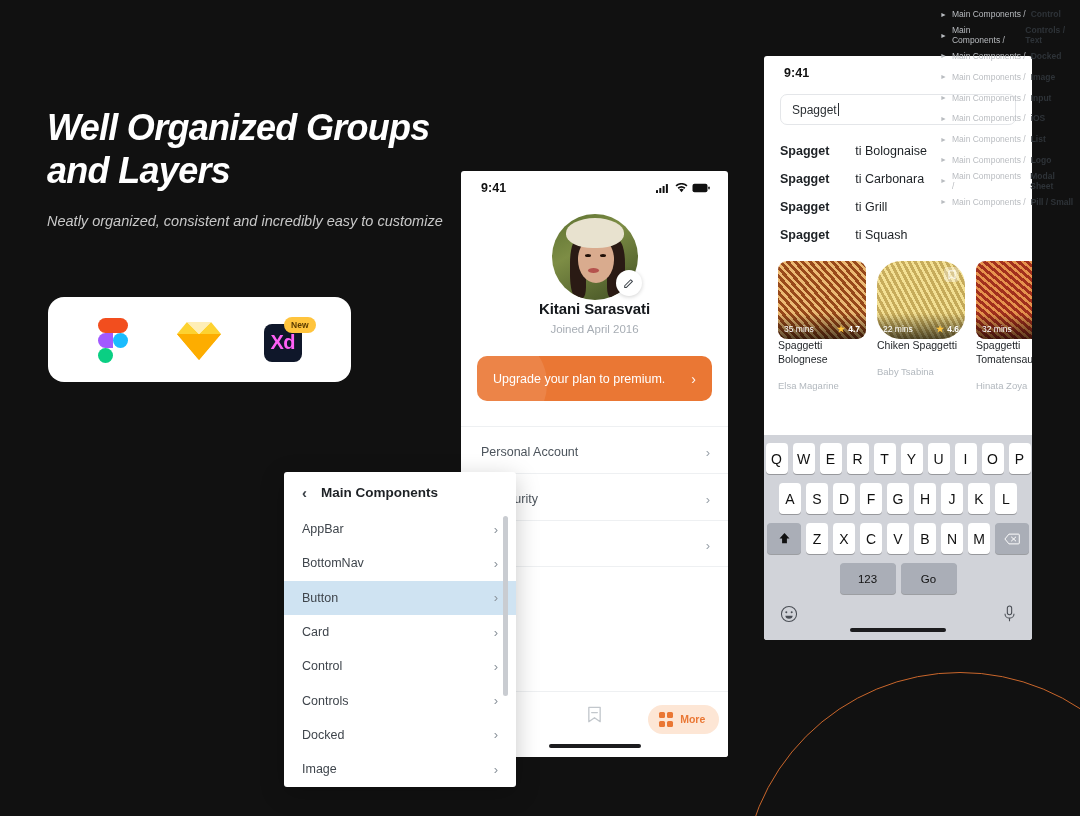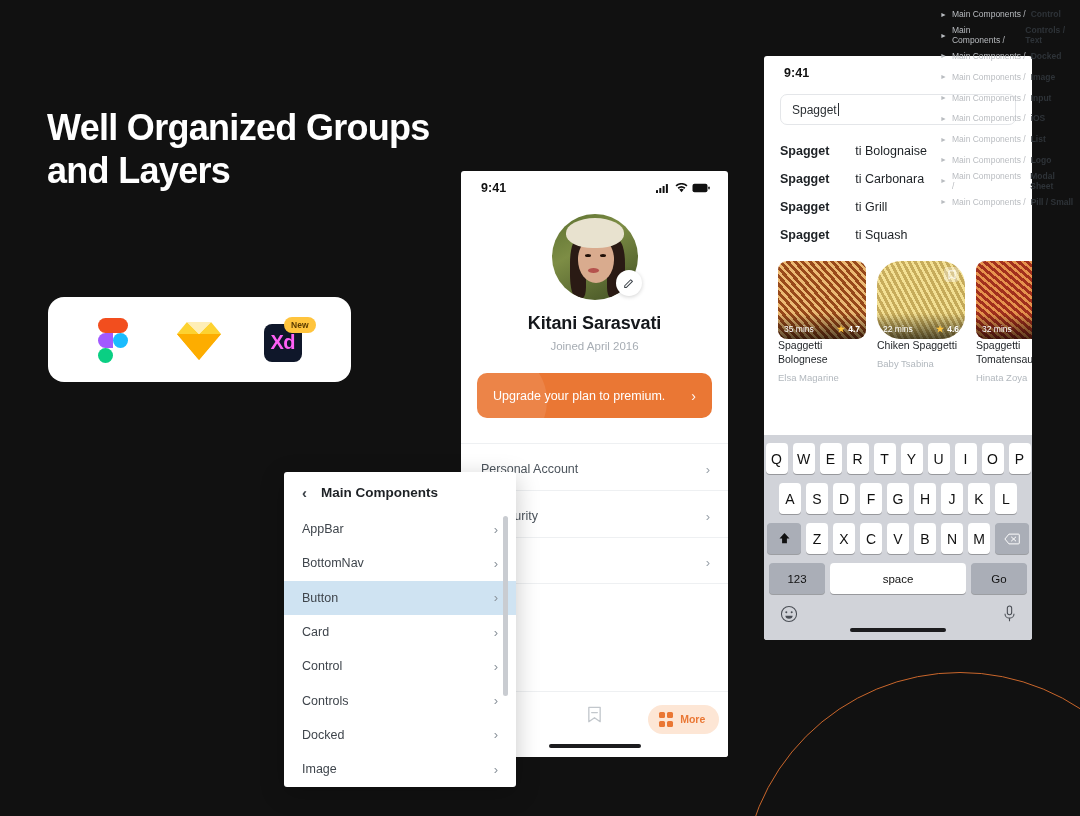--- a/index.html
+++ b/index.html
@@ -12,21 +12,21 @@
   #stage { position: relative; width: 1080px; height: 816px; background: #111111; }
 
   
   .arc-circle {
     position: absolute; left: 742px; top: 672px;
     width: 436px; height: 436px; border-radius: 50%;
     border: 1.4px solid #c9662b; background: transparent;
   }
 
   
-  .hero { position: absolute; left: 47px; top: 106px; width: 430px; }
+  .hero { position: absolute; left: 47px; top: 106px; width: 430px; font-style: italic; }
   .hero h1 {
     color: #ffffff; font-size: 36px; line-height: 1.20;
     font-weight: 700; letter-spacing: -0.7px;
   }
   .hero p {
     margin-top: 18px; color: #c8c8c8; font-size: 14.5px;
     line-height: 1.55; font-weight: 400;
   }
 
   
@@ -105,21 +105,21 @@
   .av-lips { position: absolute; left: 36px; top: 54px; width: 11px; height: 5px;
     background: #b5524d; border-radius: 50%; }
   .av-eye { position: absolute; width: 6px; height: 3px; background: #201008;
     border-radius: 50%; top: 40px; }
   .edit-fab {
     position: absolute; right: -4px; bottom: 4px; width: 26px; height: 26px;
     background: #ffffff; border-radius: 50%;
     display: flex; align-items: center; justify-content: center;
     box-shadow: 0 1px 4px rgba(0,0,0,0.18);
   }
-  .profile-name { margin-top: 13px; font-size: 18px; font-weight: 700;
+  .profile-name { font-size: 15px; font-weight: 700;
     color: #15181c; letter-spacing: -0.1px; }
   .profile-sub { margin-top: 6px; font-size: 11.5px; color: #a7adb4; }
 
   .upgrade-banner {
     position: relative; margin: 21px 16px 0 16px; height: 45px;
     border-radius: 10px; background: #ea7734; overflow: hidden;
     display: flex; align-items: center; padding: 0 16px;
     justify-content: space-between; cursor: pointer;
   }
   .upgrade-banner::before {
@@ -202,21 +202,21 @@
   .fm-rate { display: flex; align-items: center; gap: 3px; color: #fff;
     font-size: 8.5px; font-weight: 600; }
   .star { color: #ffc43d; font-size: 9px; }
   .bookmark-badge {
     position: absolute; right: 6px; top: 6px; width: 15px; height: 15px;
     background: rgba(255,255,255,.34); border-radius: 4px;
     display: flex; align-items: center; justify-content: center;
   }
   .food-title { font-size: 10.5px; color: #1d2125;
     line-height: 1.33; font-weight: 400; }
-  .food-author { margin-top: 5px; font-size: 9.5px; color: #b2b8be; }
+  .food-author { margin-top: 13px; font-size: 9.5px; color: #b2b8be; }
 
   
   .keyboard {
     position: absolute; left: 0; right: 0; bottom: 0; height: 205px;
     background: #d1d3d9; padding: 8px 3px 0 3px;
   }
   .kb-row { display: flex; justify-content: center; gap: 5px; margin-bottom: 9px; }
   .key {
     background: #ffffff; border-radius: 4px; height: 31px; min-width: 22px;
     flex: 1 1 0; display: flex; align-items: center; justify-content: center;
@@ -280,20 +280,21 @@
 
 <div id="stage">
 
   <div class="arc-circle"></div>
 
   <div class="hero">
     <h1>
       <span>Well Organized Groups</span><br>
       <span>and Layers</span>
     </h1>
+    <p>Neatly organized, consistent and incredibly easy to customize</p>
   </div>
 
   <div class="logo-card">
     <div class="logo-slot">
       <div class="figma">
         <i class="fg-tl"></i>
           <i class="fg-tr"></i>
         <i class="fg-ml"></i>
           <i class="fg-mr"></i>
         <i class="fg-bl"></i>
@@ -511,21 +512,20 @@
         <div class="key fn wide">
           <svg width="16" height="12" viewBox="0 0 18 13">
             <path d="M5.6 1h10.6a1 1 0 0 1 1 1v9a1 1 0 0 1-1 1H5.6L1 6.5Z" fill="none" stroke="#fff" stroke-width="1.1"></path>
             <line x1="8.4" y1="4.3" x2="13.2" y2="8.7" stroke="#fff" stroke-width="1.1" stroke-linecap="round"></line>
             <line x1="13.2" y1="4.3" x2="8.4" y2="8.7" stroke="#fff" stroke-width="1.1" stroke-linecap="round"></line>
           </svg>
         </div>
       </div>
       <div class="kb-row r4">
         <div class="key fn num">123</div>
-        <div class="key space">space</div>
         <div class="key fn go">Go</div>
       </div>
       <div class="kb-bottom">
         <div>
           <svg width="18" height="18" viewBox="0 0 20 20">
             <circle cx="10" cy="10" r="8.4" fill="none" stroke="#4a4e55" stroke-width="1.2"></circle>
             <circle cx="7" cy="8" r="1.1" fill="#4a4e55"></circle>
             <circle cx="13" cy="8" r="1.1" fill="#4a4e55"></circle>
             <path d="M6 12 a4 3.4 0 0 0 8 0Z" fill="#4a4e55"></path>
           </svg>

